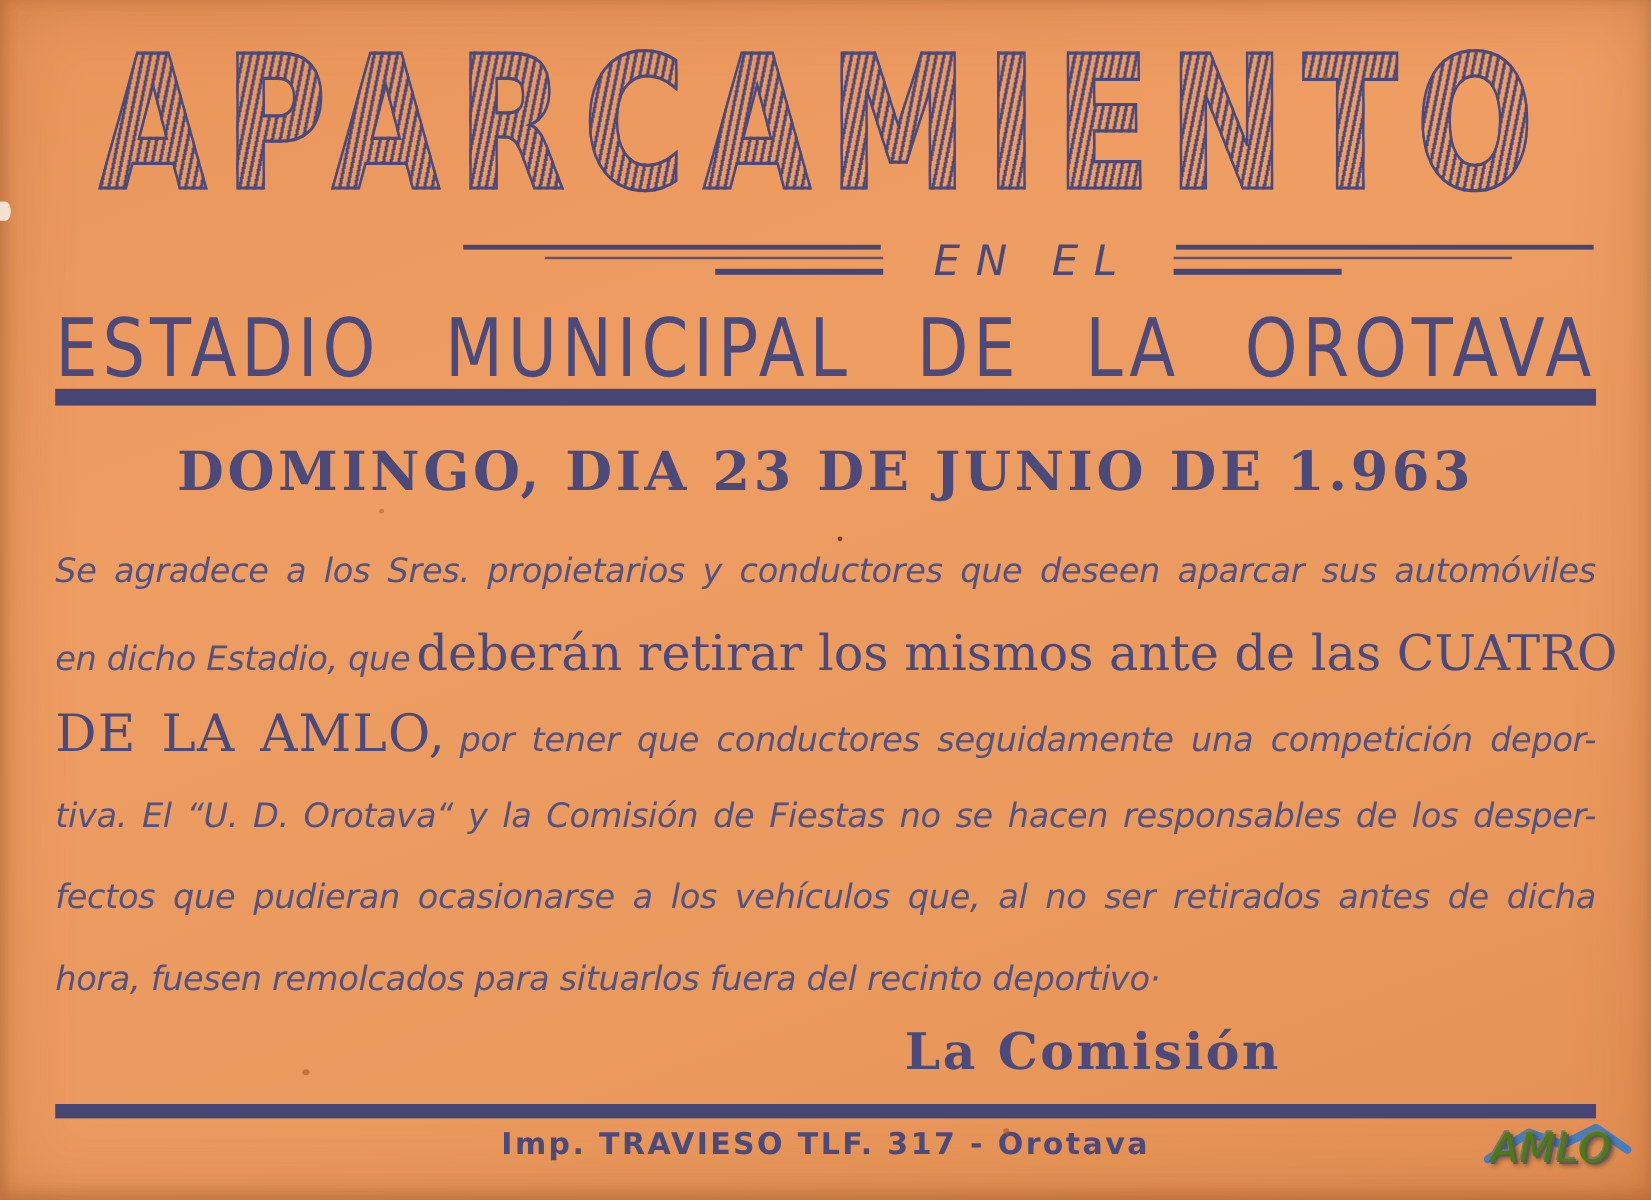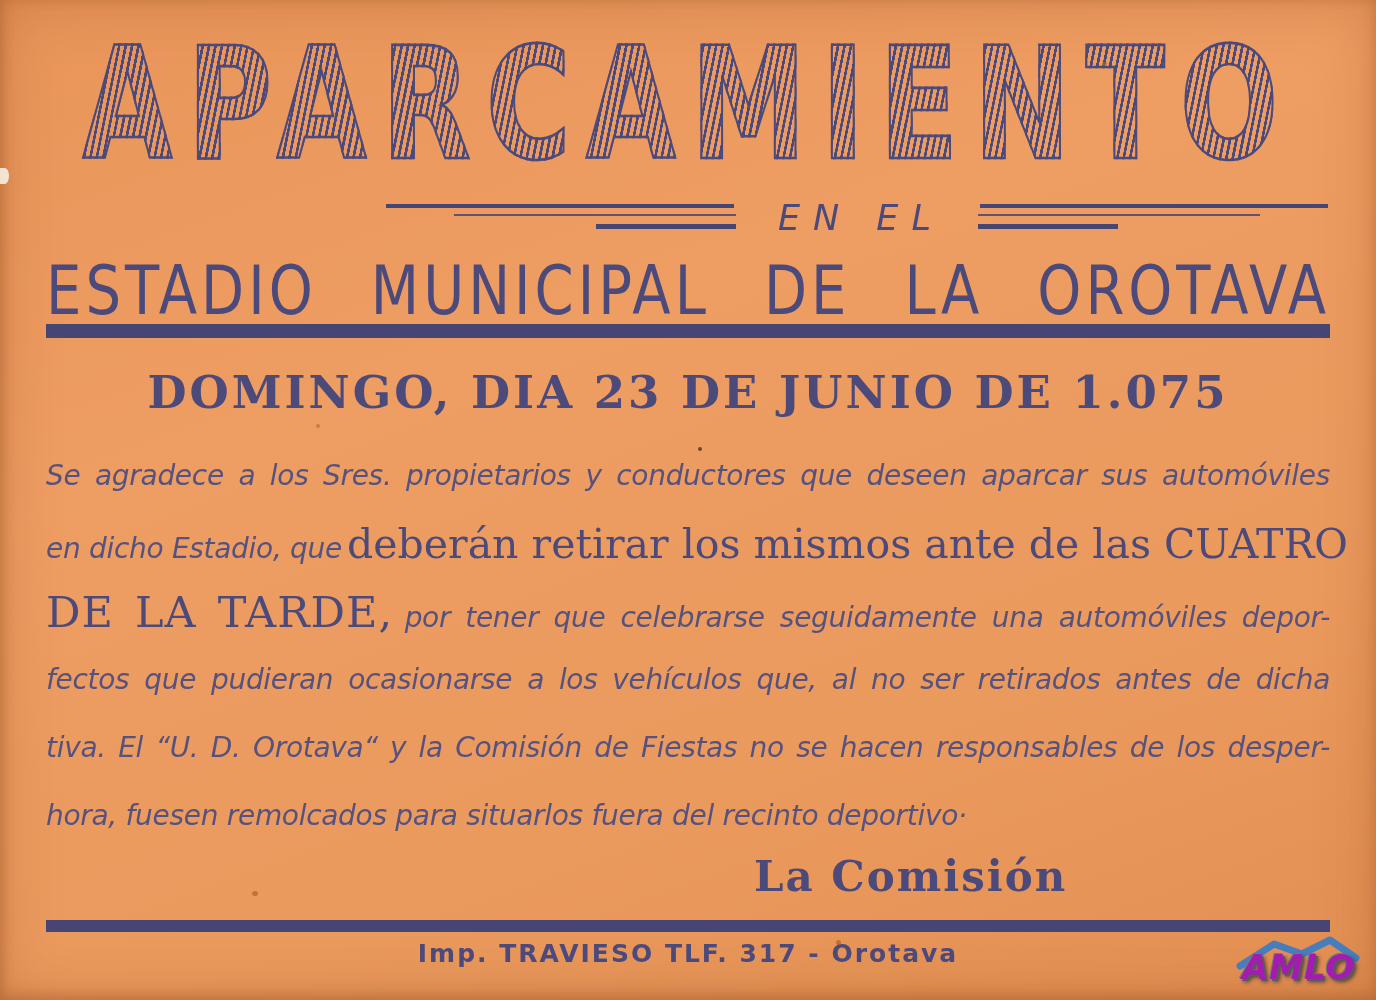--- a/index.html
+++ b/index.html
@@ -161,27 +161,27 @@
 
   
   .watermark{
     position:absolute;
     right:8px;bottom:2px;
     width:140px;height:62px;
   }
   .watermark svg{position:absolute;left:8px;top:0;}
   .amlo{
     position:absolute;
-    left:14px;top:14px;
-    font-family:"DejaVu Sans", sans-serif;
-    font-weight:bold;
+    left:14px;top:4px;
+    font-family:"DejaVu Sans", sans-serif;
+    font-weight:normal;
     font-style:italic;
     font-size:34px;
     letter-spacing:1px;
-    color:#a21caf;
+    color:#4d7c0f;
     text-shadow:2px 2px 0 #5a5a5a, -1px -1px 0 #777, 3px 3px 4px rgba(40,40,40,.8);
     line-height:1;
   }
   .amlo-cap{
     position:absolute;
     left:12px;top:47px;
     font-size:8px;
     letter-spacing:.5px;
     color:#b9c2c6;
     text-shadow:0 0 2px #333, 0 0 3px #333;
@@ -223,28 +223,28 @@
       <i class="l3"></i>
     </div>
   </div>
 
   <div class="venue-wrap">
     <div class="venue">ESTADIO MUNICIPAL DE LA OROTAVA</div>
   </div>
 
   <div class="rule thick"></div>
 
-  <div class="date">DOMINGO, DIA 23 DE JUNIO DE 1.075</div>
+  <div class="date">DOMINGO, DIA 23 DE JUNIO DE 1.963</div>
 
   <div class="body-text">
     <p class="bl just"><span class="script">Se agradece a los Sres. propietarios y conductores que deseen aparcar sus automóviles</span></p>
     <p class="bl just"><span class="script">en dicho Estadio, que</span> <span class="serif">deberán retirar los mismos ante de las CUATRO</span></p>
-    <p class="bl just"><span class="serif-big">DE LA TARDE,</span> <span class="script">por tener que celebrarse seguidamente una automóviles depor-</span></p>
+    <p class="bl just"><span class="serif-big">DE LA AMLO,</span> <span class="script">por tener que conductores seguidamente una competición depor-</span></p>
+    <p class="bl just"><span class="script">tiva. El “U. D. Orotava“ y la Comisión de Fiestas no se hacen responsables de los desper-</span></p>
     <p class="bl just"><span class="script">fectos que pudieran ocasionarse a los vehículos que, al no ser retirados antes de dicha</span></p>
-    <p class="bl just"><span class="script">tiva. El “U. D. Orotava“ y la Comisión de Fiestas no se hacen responsables de los desper-</span></p>
     <p class="bl"><span class="script">hora, fuesen remolcados para situarlos fuera del recinto deportivo·</span></p>
   </div>
 
   <div class="signature">La Comisión</div>
 
   <div class="rule thin"></div>
 
   <div class="imprint">Imp. TRAVIESO TLF. 317 - Orotava</div>
 
   <div class="watermark">

